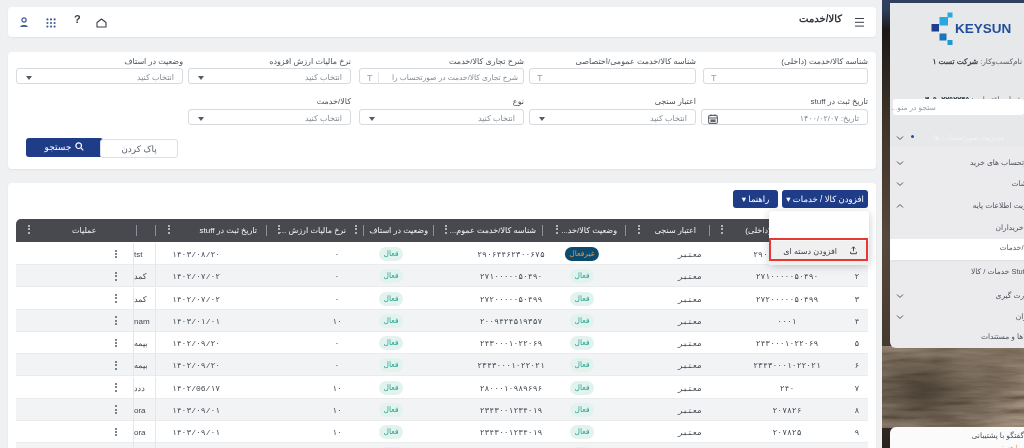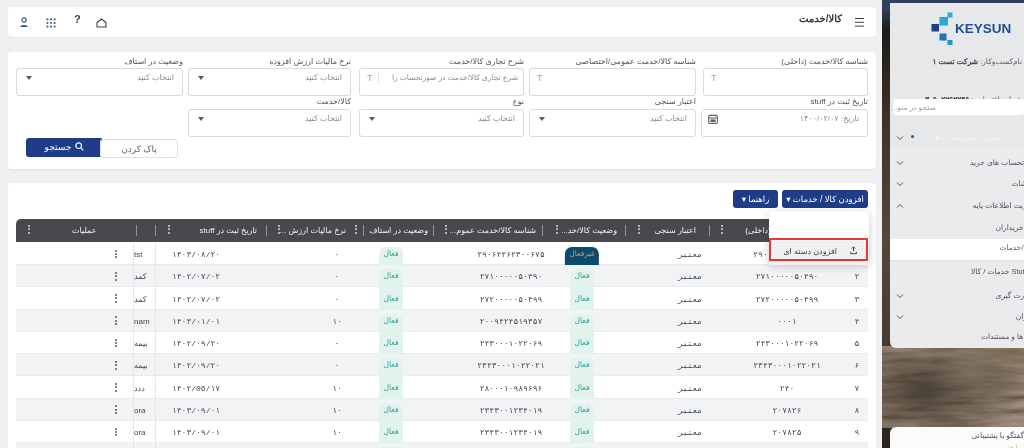--- a/index.html
+++ b/index.html
@@ -7,38 +7,38 @@
 body{font-family:"Liberation Sans",sans-serif;background:#eef0f1;position:relative;}
 .abs{position:absolute;}
 .card{position:absolute;background:#fff;border-radius:4px;box-shadow:0 1px 2px rgba(40,50,60,.06);}
 
 #topbar{left:8px;top:7px;width:868px;height:30px;}
 .tbico{position:absolute;top:15px;}
 #tb-title{position:absolute;top:13px;right:182px;font-size:10px;font-weight:bold;color:#31363c;direction:rtl;}
 
 #filter{left:8px;top:52px;width:868px;height:117px;}
 .flabel{position:absolute;font-size:8px;color:#4d545c;direction:rtl;}
-.finput{position:absolute;height:28px;background:#fff;border:1px solid #d7dade;border-radius:3px;font-size:8px;color:#8a9198;}
+.finput{position:absolute;height:16px;background:#fff;border:1px solid #d7dade;border-radius:3px;font-size:8px;color:#8a9198;}
 .ticon{position:absolute;left:7px;top:4px;font-size:9px;color:#9aa0a8;}
 .caret{position:absolute;left:9px;top:7px;width:0;height:0;border-left:3.5px solid transparent;border-right:3.5px solid transparent;border-top:4px solid #555b63;}
 .seltext{position:absolute;right:8px;top:4px;font-size:8px;color:#878e96;direction:rtl;}
 .btn-blue{position:absolute;background:#1e3c87;color:#fff;border-radius:3px;font-size:9px;direction:rtl;text-align:center;}
 .btn-white{position:absolute;background:#fff;color:#5a6270;border:1px solid #dcdfe3;border-radius:3px;font-size:9px;direction:rtl;text-align:center;}
 
 #tablecard{left:8px;top:183px;width:868px;height:265px;border-bottom-left-radius:0;border-bottom-right-radius:0;}
 #thead{position:absolute;left:16px;top:219px;width:852px;height:23px;background:#47494e;border-radius:5px 5px 0 0;}
 .hlabel{position:absolute;top:7px;font-size:8px;color:#f2f3f5;direction:rtl;white-space:nowrap;}
 .hsep{position:absolute;top:6px;width:1px;height:11px;background:#8d9097;}
 .hdots{position:absolute;top:6.5px;width:2.5px;color:#d7d9dc;}
 .hdots i,.rdots i{display:block;width:2px;height:2px;border-radius:50%;background:currentColor;margin-bottom:1.4px;}
 .rdots{position:absolute;width:2.5px;color:#555b63;}
 .trow{position:absolute;left:16px;width:852px;height:22px;border-bottom:1px solid #e9ebed;}
 .trow.alt{background:#f2f3f5;}
 .cell{position:absolute;top:7px;font-size:8px;color:#40474f;direction:rtl;white-space:nowrap;transform:translateX(-50%);font-family:Liberation Mono, monospace;}
-.chip{position:absolute;top:4px;transform:translateX(-50%);height:30px;line-height:13px;padding:0 4.5px;border-radius:7px;font-size:7.5px;direction:rtl;text-align:right;}
+.chip{position:absolute;top:4px;transform:translateX(-50%);height:14px;line-height:13px;padding:0 4.5px;border-radius:7px;font-size:7.5px;direction:rtl;text-align:right;}
 .chip.on{background:#e2f3ee;color:#27a593;}
 .chip.off{background:#0c4a6e;color:#d89a4e;}
 .sharh{position:absolute;top:7px;left:134px;width:21px;height:12px;overflow:hidden;font-size:8px;color:#40474f;white-space:nowrap;}
 .sborder{position:absolute;top:0;width:1px;height:22px;background:#e4e6e8;}
 
 #addbtn{right:156px;top:190px;width:86px;height:18px;line-height:18px;font-size:8.5px;}
 #helpbtn{right:246px;top:190px;width:45px;height:18px;line-height:18px;font-size:8.5px;}
 #dropdown{position:absolute;left:769px;top:211px;width:100px;height:53px;background:#fff;border-radius:4px;box-shadow:0 2px 8px rgba(30,40,60,.25);}
 .ditem{position:absolute;right:0;width:100%;height:26px;font-size:8px;color:#3c434b;direction:rtl;}
 #redbox{position:absolute;left:769px;top:237.5px;width:98.5px;height:23px;border:2px solid #e53935;background:transparent;}

